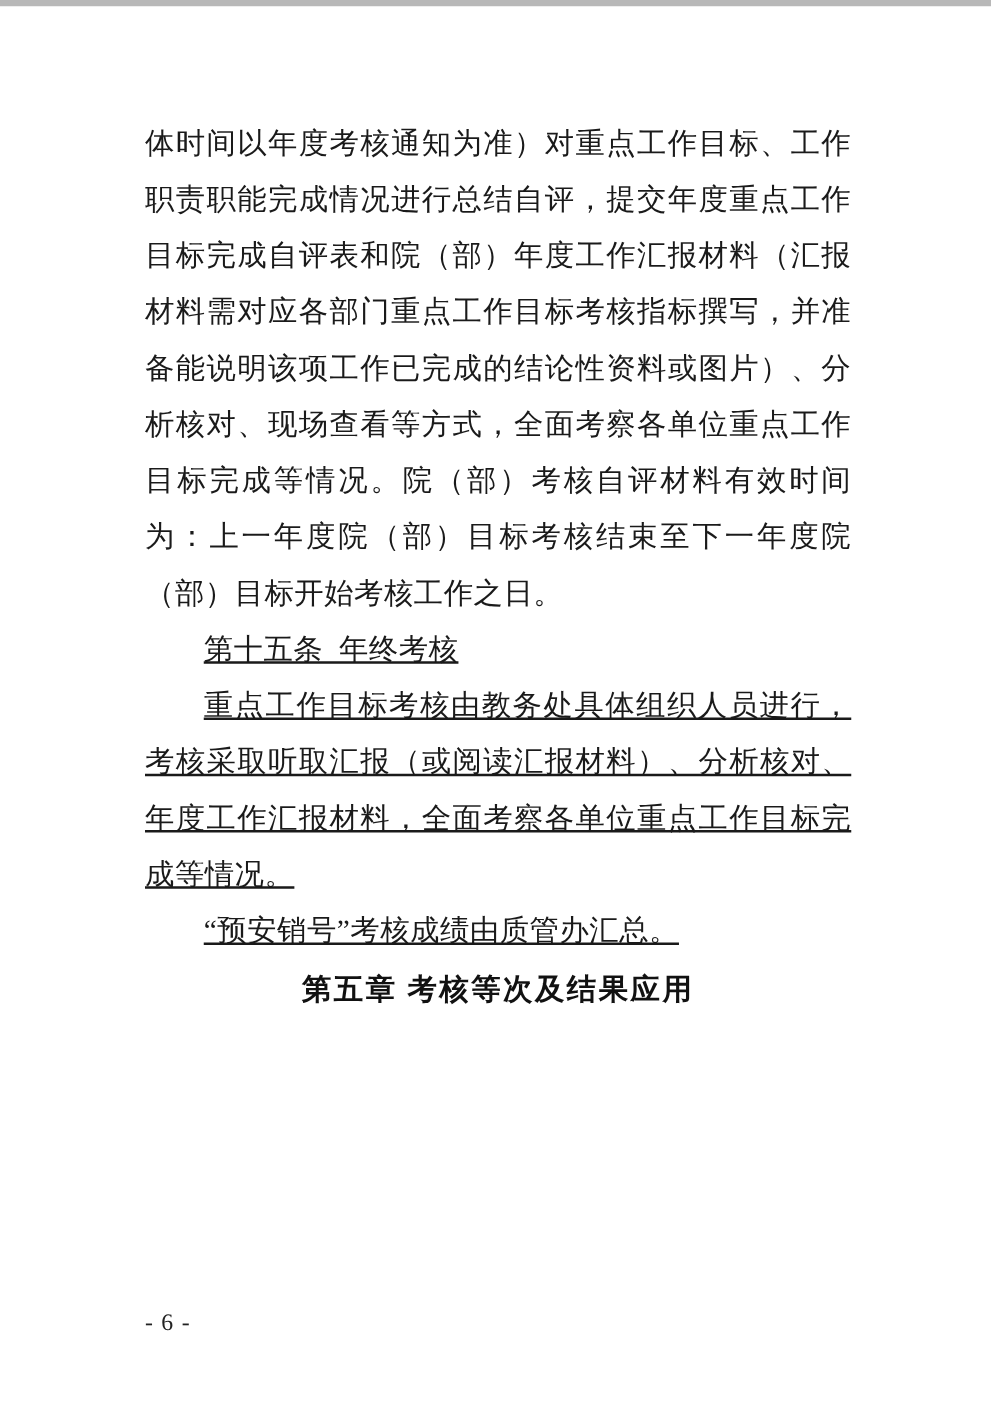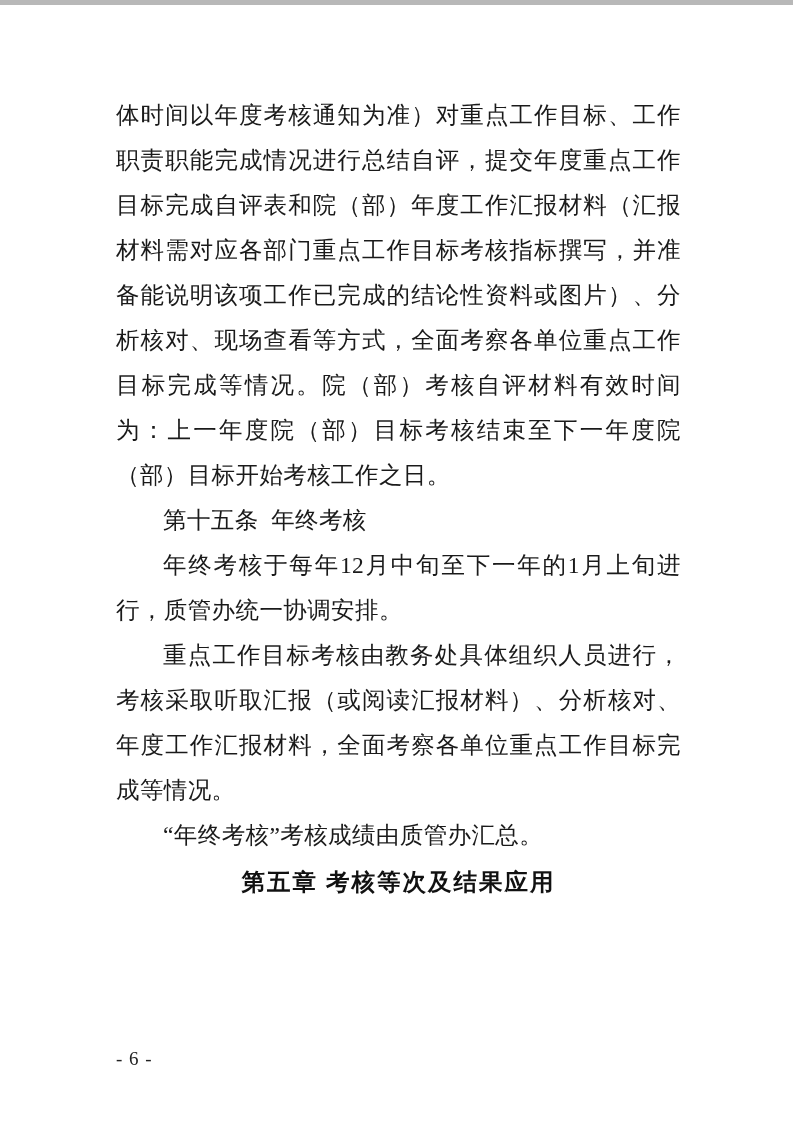--- a/index.html
+++ b/index.html
@@ -30,20 +30,21 @@
     line-height: 45px;
     color: #1a1a1a;
     text-align: justify;
     text-justify: inter-ideograph;
     letter-spacing: 0.4px;
     margin: 0;
     white-space: pre-wrap;
   }
   .indent {
     text-indent: 47px;
+    text-decoration: underline;
   }
   .chapter-title {
     font-size: 23.5px;
     line-height: 45px;
     color: #111;
     font-weight: bold;
     text-align: center;
     letter-spacing: 2px;
     margin: 0;
     padding-top: 2px;
@@ -66,25 +67,24 @@
 </head>
 <body>
 
 <div class="page">
   <div class="content">
 
     <p class="para">体时间以年度考核通知为准）对重点工作目标、工作职责职能完成情况进行总结自评，提交年度重点工作目标完成自评表和院（部）年度工作汇报材料（汇报材料需对应各部门重点工作目标考核指标撰写，并准备能说明该项工作已完成的结论性资料或图片）、分析核对、现场查看等方式，全面考察各单位重点工作目标完成等情况。院（部）考核自评材料有效时间为：上一年度院（部）目标考核结束至下一年度院（部）目标开始考核工作之日。</p>
 
     <p class="para indent">第十五条  年终考核</p>
 
-    <p class="para indent">年终考核于每年12月中旬至下一年的1月上旬进行，质管办统一协调安排。</p>
 
     <p class="para indent">重点工作目标考核由教务处具体组织人员进行，考核采取听取汇报（或阅读汇报材料）、分析核对、年度工作汇报材料，全面考察各单位重点工作目标完成等情况。</p>
 
-    <p class="para indent">“年终考核”考核成绩由质管办汇总。</p>
+    <p class="para indent">“预安销号”考核成绩由质管办汇总。</p>
 
 
     <p class="chapter-title">第五章   考核等次及结果应用</p>
 
   </div>
 
   <div class="footer">
     <span class="page-number">- 6 -</span>
   </div>
 </div>

